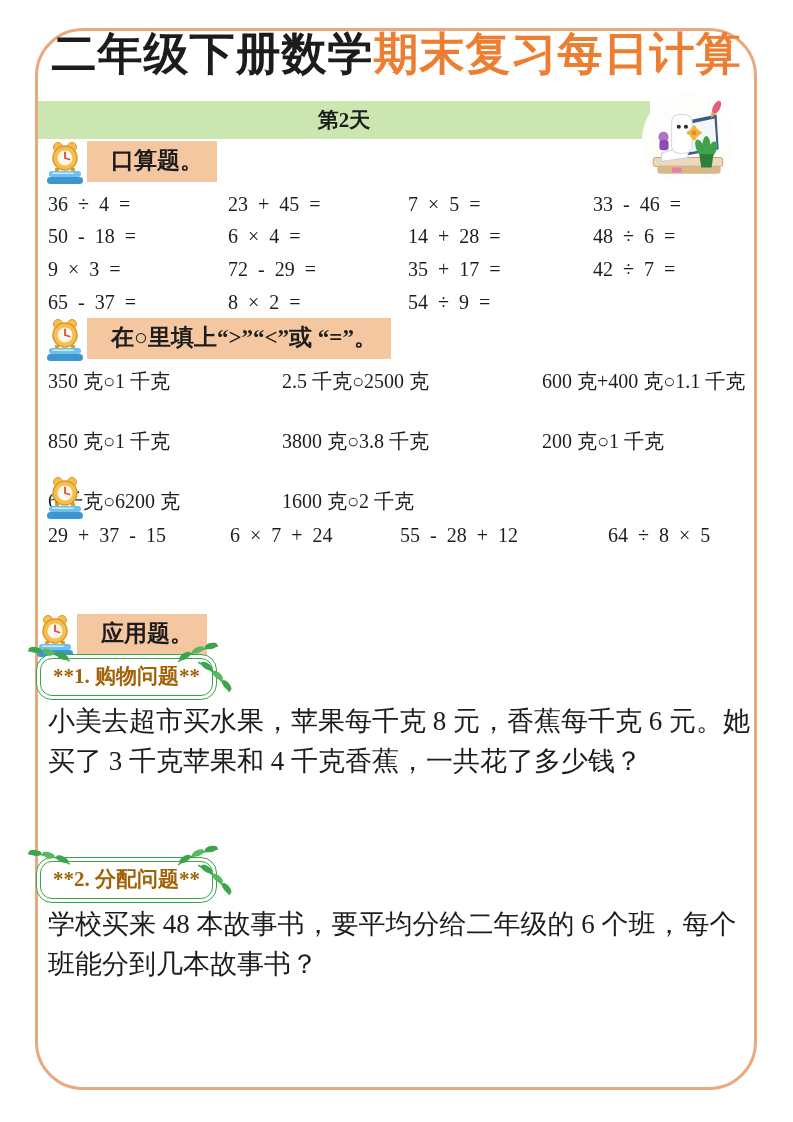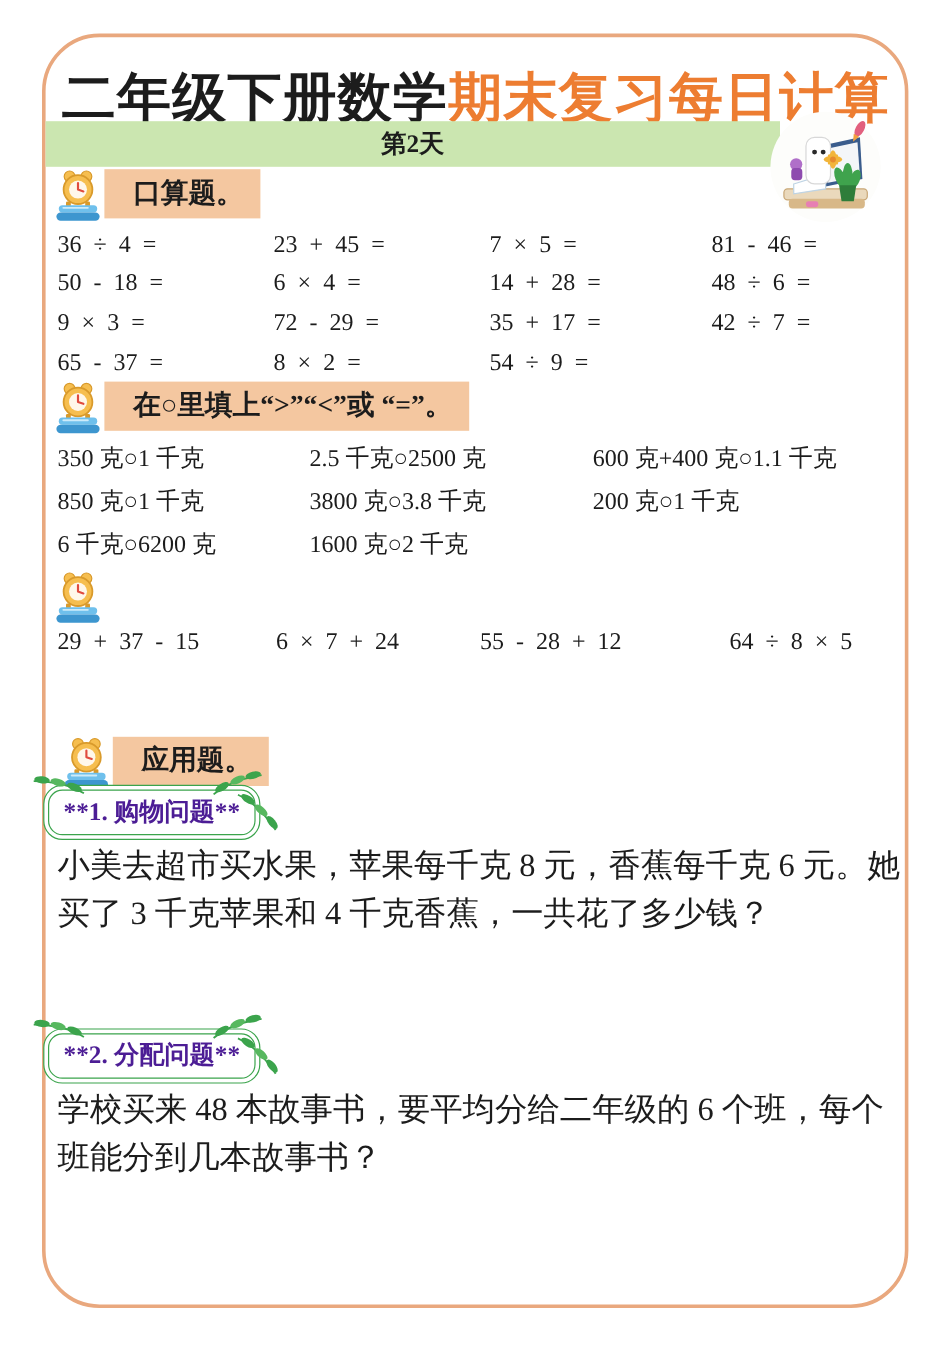--- a/index.html
+++ b/index.html
@@ -10,21 +10,21 @@
     position:relative;
     overflow:hidden;
   }
   .frame {
     position:absolute; left:35px; top:28px;
     width:716px; height:1056px;
     border:3px solid #E9A87E;
     border-radius:48px;
   }
   .title {
-    position:absolute; top:52px; left:0; width:793px;
+    position:absolute; top:24px; left:0; width:793px;
     margin:0; text-align:center;
     font-size:45px; font-weight:bold; letter-spacing:1px;
     white-space:nowrap;
   }
   .title .orange { color:#ED7D31; }
   .banner {
     position:absolute; left:38px; top:101px;
     width:612px; height:38px;
     background:#CBE6B0;
     text-align:center; line-height:38px;
@@ -36,48 +36,48 @@
   .heading .hl {
     background:#F4C7A0;
     padding:4px 14px 6px 24px;
     font-size:23px; font-weight:600;
     margin-bottom:3px;
     white-space:nowrap;
   }
   #h-oral    { left:46px; top:141px; }
   #h-compare { left:46px; top:318px; }
   #h-step    { left:46px; top:476px; }
-  #h-word    { left:53px; top:614px; }
+  #h-word    { left:36px; top:614px; }
 
   .oral {
     position:absolute; left:48px; top:188px; width:695px;
     display:grid; grid-template-columns:180px 180px 185px 1fr;
     grid-auto-rows:32.6px; align-items:center;
     font-size:20px; word-spacing:5px; white-space:nowrap;
   }
   .compare {
     position:absolute; left:48px; top:364px; width:702px;
     display:grid; grid-template-columns:210px 236px 1fr;
     grid-auto-rows:35.8px; align-items:center;
-    font-size:20px; white-space:nowrap;
+    font-size:20px; white-space:nowrap;gap:24px;
   }
   .stepwise { position:absolute; left:48px; top:524px; width:700px; height:30px; font-size:20px; word-spacing:5px; }
   .stepwise span { position:absolute; top:0; white-space:nowrap; }
   .sp1 { left:0; } .sp2 { left:182px; } .sp3 { left:352px; } .sp4 { left:560px; }
 
   .badge {
     position:absolute; left:36px;
     background:#fff;
     border:1.5px solid #3BA44C; border-radius:16px;
     padding:3px;
   }
   .badge-inner {
     border:1.5px solid #3BA44C; border-radius:12px;
     padding:3px 12px 5px;
-    color:#4c1d95; font-weight:bold; font-size:21px;
+    color:#a16207; font-weight:bold; font-size:21px;
     white-space:nowrap;
   }
   #badge-1 { top:654px; }
   #badge-2 { top:857px; }
   .sprig { position:absolute; width:44px; height:28px; }
   .sprig.tl { left:-10px; top:-13px; transform:scaleX(-1) rotate(8deg); }
   .sprig.tr { right:-4px; top:-15px; }
   .sprig.r  { right:-20px; top:8px; transform:rotate(65deg); }
 
   .para {
@@ -145,21 +145,21 @@
     <rect x="1" y="36" width="36" height="7" rx="3.5" fill="#3D96CF"></rect>
     <rect x="6" y="31.4" width="22" height="1.6" rx="0.8" fill="#CDEBFA"></rect>
   </svg>
   <span class="hl">口算题。</span>
 </div>
 
 <div class="oral">
   <span>36 ÷ 4 =</span>
   <span>23 + 45 =</span>
   <span>7 × 5 =</span>
-  <span>81 - 46 =</span>
+  <span>33 - 46 =</span>
   <span>50 - 18 =</span>
   <span>6 × 4 =</span>
   <span>14 + 28 =</span>
   <span>48 ÷ 6 =</span>
   <span>9 × 3 =</span>
   <span>72 - 29 =</span>
   <span>35 + 17 =</span>
   <span>42 ÷ 7 =</span>
   <span>65 - 37 =</span>
   <span>8 × 2 =</span>

